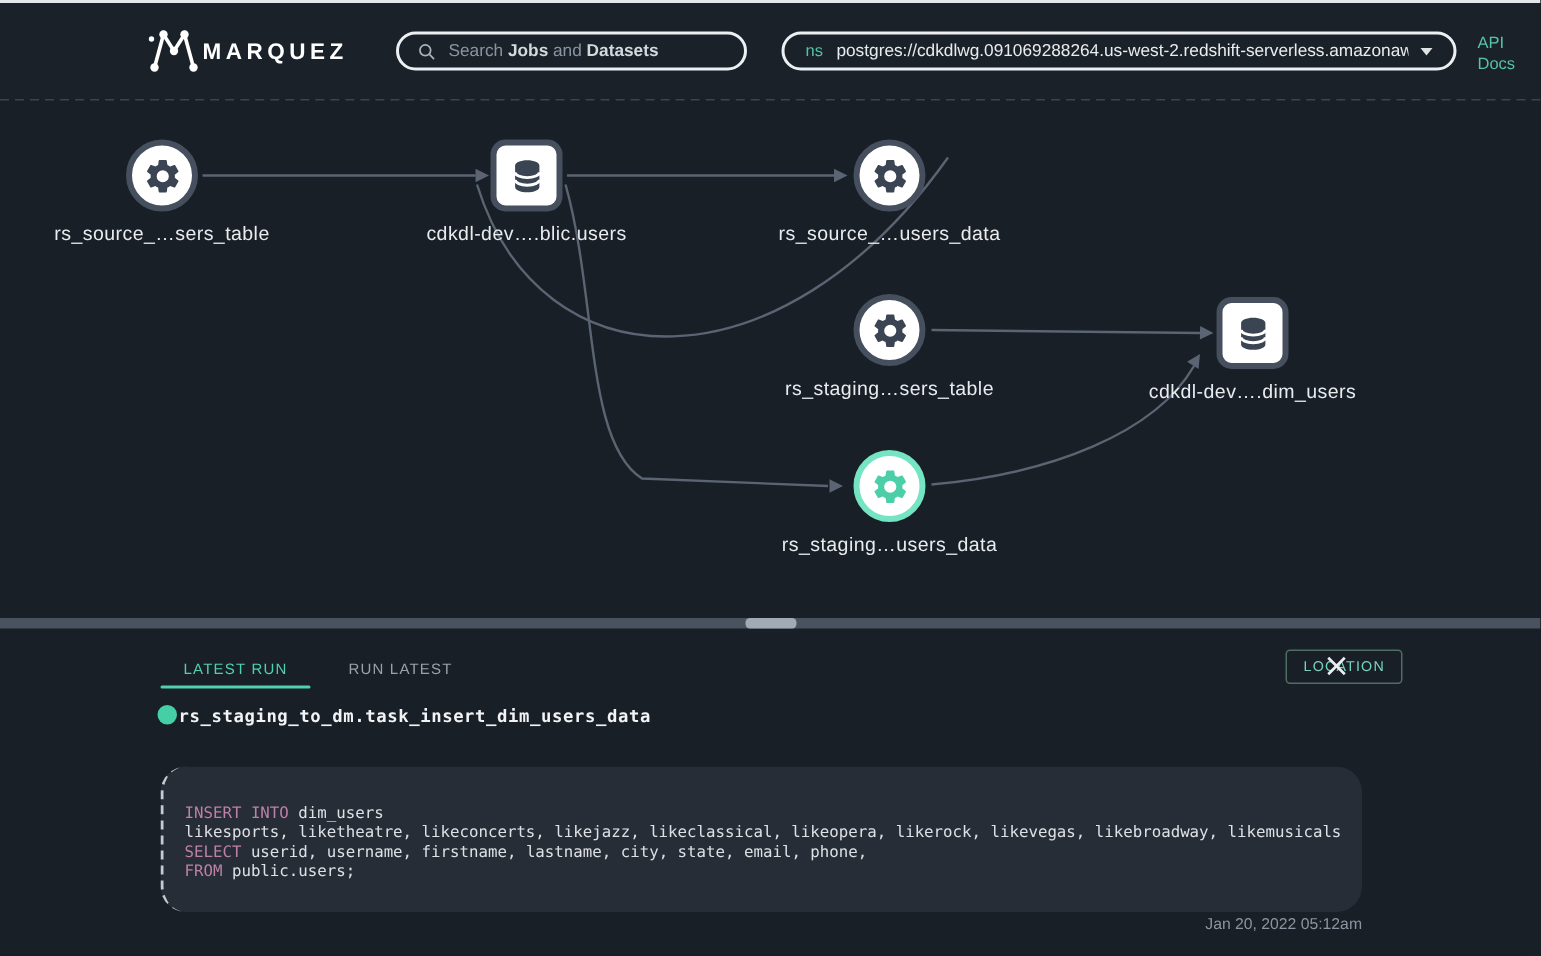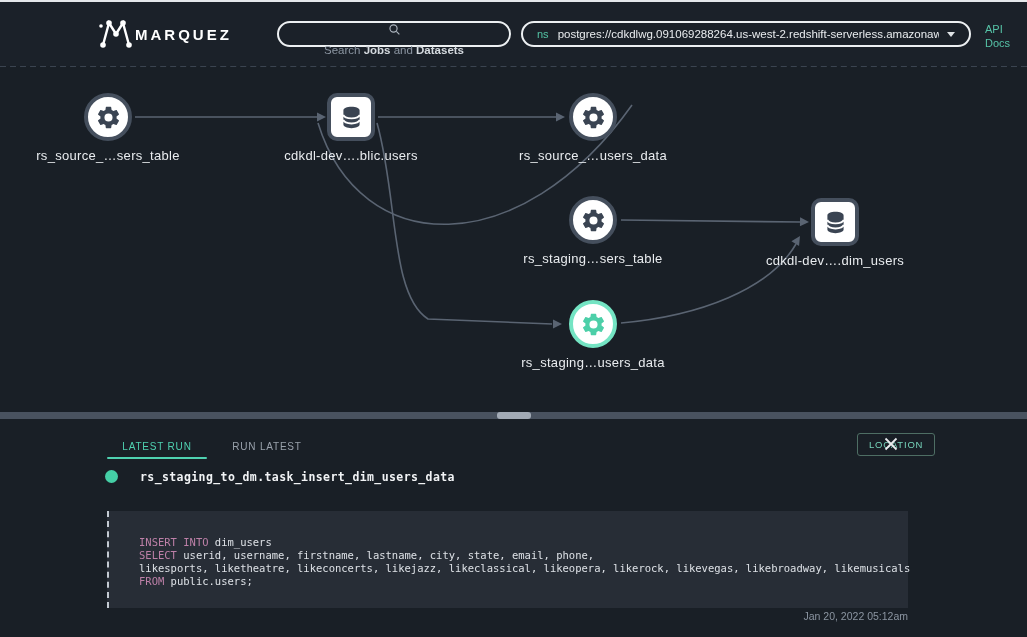--- a/index.html
+++ b/index.html
@@ -8,21 +8,21 @@
 
   .topline { position:absolute; top:0; left:0; width:100%; height:2px; background:#e4e7ea; z-index:5; }
 
   
   .header { position:absolute; top:2px; left:0; width:100%; height:64px; background:#1b2129; z-index:4; }
   .logo { position:absolute; left:98px; top:16px; display:flex; align-items:center; gap:1px; }
   .logo svg { width:36px; height:32px; }
   .brand { color:#fff; font-size:15px; font-weight:bold; letter-spacing:3px; }
 
   .pill { position:absolute; height:26px; border:2px solid #edf0f2; border-radius:14px; display:flex; align-items:center; background:transparent; }
-  .search-pill { left:277px; top:19px; width:234px; padding:0 12px; gap:8px; cursor:text;flex-direction:column; }
+  .search-pill { left:264px; top:19px; width:234px; padding:0 12px; gap:8px; cursor:text; }
   .search-pill svg { width:13px; height:13px; flex:0 0 auto; }
   .ph { font-size:11.5px; color:#8b95a1; white-space:nowrap; }
   .ph b { color:#d4d9de; font-weight:bold; }
 
   .ns-pill { left:521px; top:19px; width:450px; padding:0 14px; cursor:pointer;text-align:center; }
   .ns-prefix { color:#53c3a5; font-size:11px; margin-right:9px; }
   .ns-value { color:#e9ecef; font-size:11.5px; white-space:nowrap; overflow:hidden; flex:1; }
   .caret { width:0; height:0; border-left:4.5px solid transparent; border-right:4.5px solid transparent; border-top:5px solid #dfe3e6; margin-left:8px; flex:0 0 auto; }
 
   .api-docs { position:absolute; left:985px; top:20px; display:flex; flex-direction:column; line-height:14px; }
@@ -54,26 +54,26 @@
          display:flex; align-items:center; justify-content:center; position:relative; cursor:pointer; }
   .tab.active { color:#4fd1b0; }
   .tab.active::after { content:""; position:absolute; bottom:0; left:0; width:100%; height:2px; background:#4fd1b0; border-radius:1px; }
 
   .location-btn { position:absolute; left:813px; top:14px; height:23px; padding:0 11px; background:transparent;
                   border:1px solid #4e6e64; border-radius:3px; color:#76d3ba; font-size:9.5px; letter-spacing:.8px;
                   font-family:"Liberation Sans", sans-serif; cursor:pointer;margin-left:44px; }
   .close-btn { position:absolute; left:882px; top:16px; width:18px; height:18px; cursor:pointer; display:flex; align-items:center; justify-content:center; }
   .close-btn svg { width:14px; height:14px; }
 
-  .job-row { position:absolute; left:105px; top:51px; display:flex; align-items:flex-start; gap:22px; }
+  .job-row { position:absolute; left:105px; top:51px; display:flex; align-items:flex-start; gap:1px; }
   .job-dot { width:13px; height:13px; border-radius:50%; background:#45cfa6; flex:0 0 auto; }
   .job-title { color:#f1f3f5; font-size:11.5px; font-weight:bold; font-family:"DejaVu Sans Mono", monospace; letter-spacing:.4px; }
 
   .code-block { position:absolute; left:107px; top:92px; width:801px; height:97px; background:#272d36;
-                border-left:2px dashed #c3cad2; padding:25px 16px 0 30px; }
+                border-left:2px dashed #c3cad2; padding:25px 16px 0 14px;border-radius:17px; }
   .code-line { font-family:"DejaVu Sans Mono", monospace; font-size:10.5px; line-height:13px; color:#dde1e6; white-space:pre; }
   .code-line .kw { color:#bd80a8; }
 
   .timestamp { position:absolute; right:119px; top:191px; color:#8b95a1; font-size:10.5px; }
 </style>
 </head>
 <body>
 
 <div class="topline"></div>
 
@@ -192,20 +192,20 @@
   </div>
 
   <div class="job-row">
     <span class="job-dot"></span>
     <span class="job-title">rs_staging_to_dm.task_insert_dim_users_data</span>
   </div>
 
   <div class="code-block">
     <div id="code">
         <div class="code-line"><span class="kw">INSERT INTO</span><span> dim_users</span></div>
+        <div class="code-line"><span>likesports, liketheatre, likeconcerts, likejazz, likeclassical, likeopera, likerock, likevegas, likebroadway, likemusicals</span></div>
         <div class="code-line"><span class="kw">SELECT</span><span> userid, username, firstname, lastname, city, state, email, phone,</span></div>
-        <div class="code-line"><span>likesports, liketheatre, likeconcerts, likejazz, likeclassical, likeopera, likerock, likevegas, likebroadway, likemusicals</span></div>
         <div class="code-line"><span class="kw">FROM</span><span> public.users;</span></div>
       </div>
   </div>
 
   <div class="timestamp">Jan 20, 2022 05:12am</div>
 </section>
 
 </body></html>

